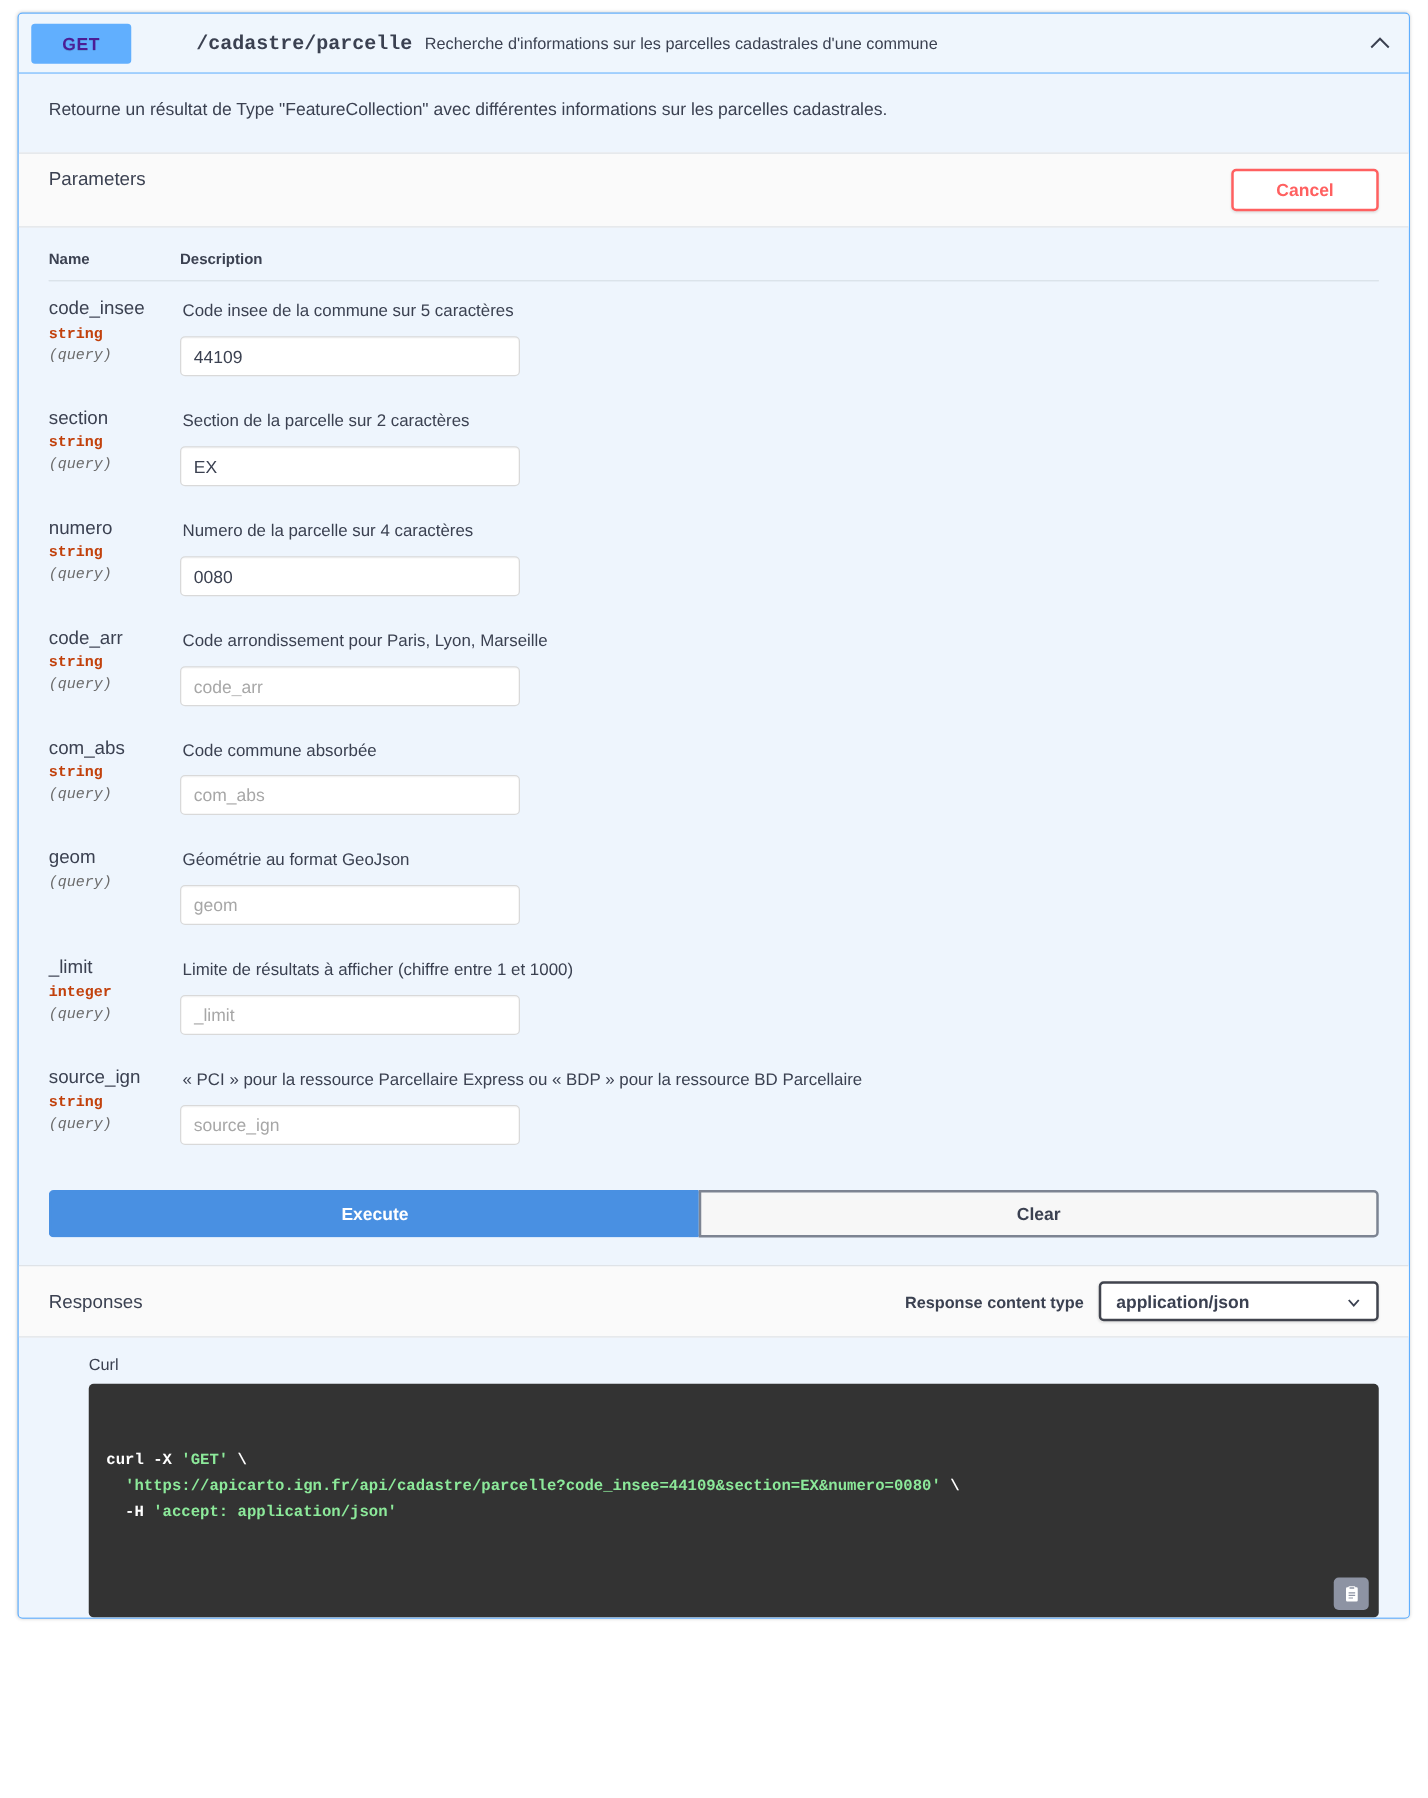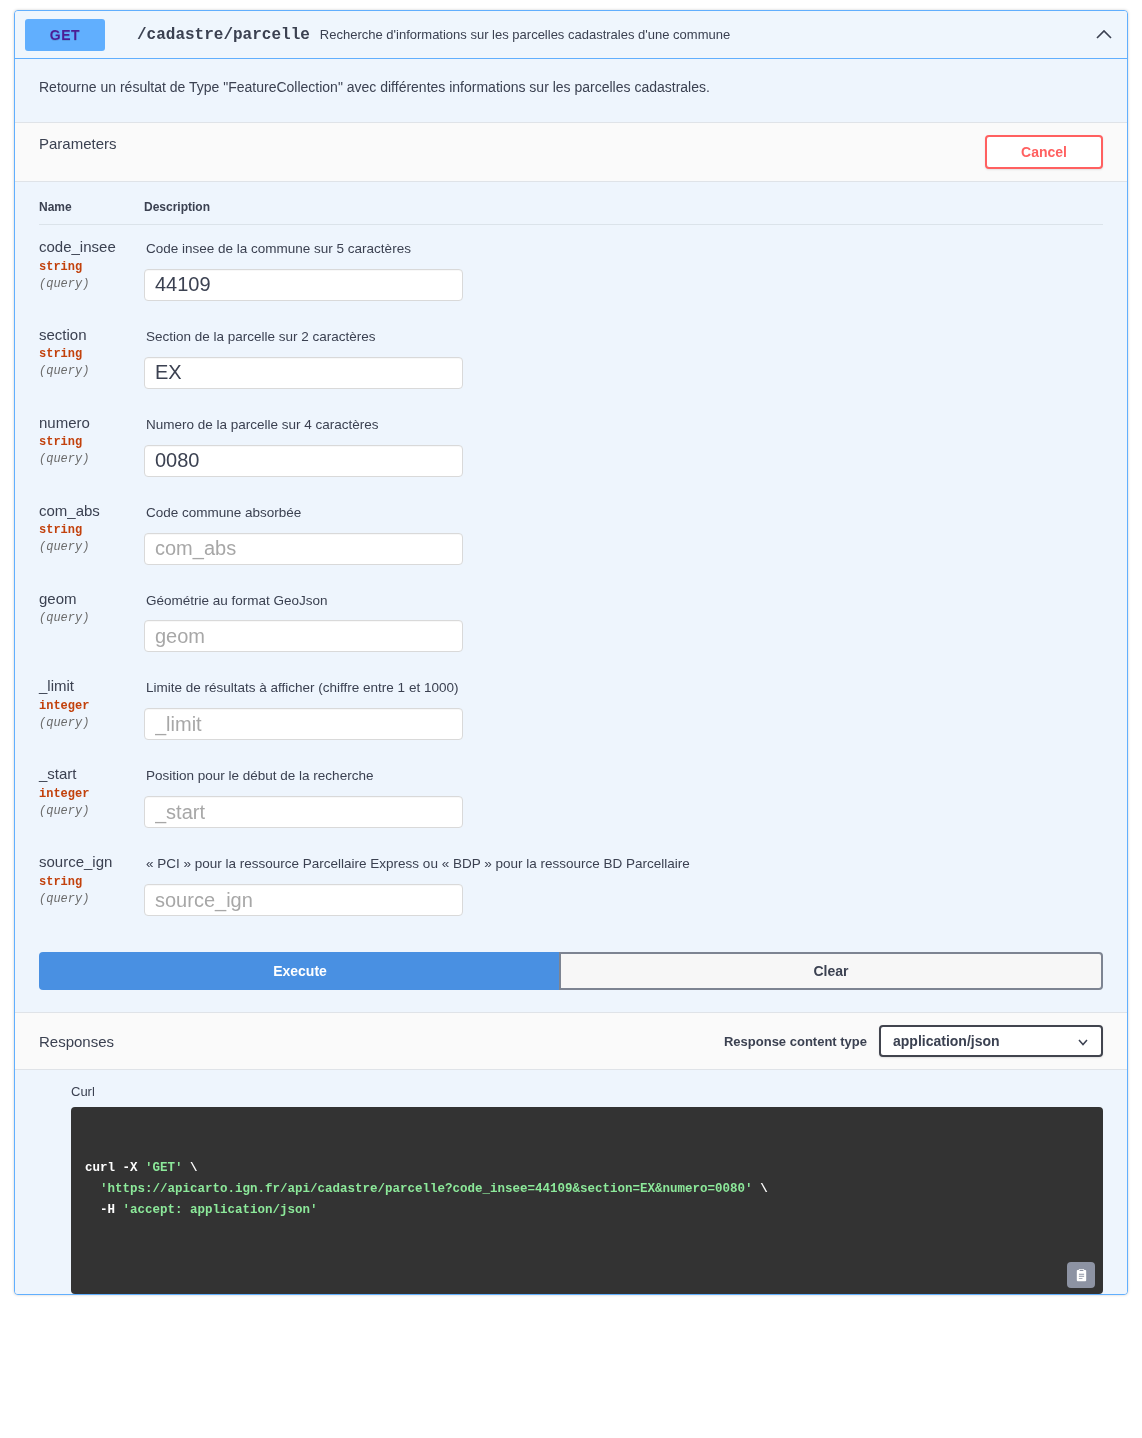--- a/index.html
+++ b/index.html
@@ -38,21 +38,21 @@
     border-radius: 3px;
     background: #61affe;
     color: #4c1d95;
     font-family: "Liberation Sans", sans-serif;
     font-weight: bold;
     font-size: 14px;
     letter-spacing: .5px;
     text-shadow: 0 1px 0 rgba(0,0,0,.1);
   }
   .op-path {
-    margin-left: 32px;
+    margin-left: 52px;
     font-family: "Liberation Mono", "DejaVu Sans Mono", monospace;
     font-size: 16px;
     font-weight: bold;
     color: #3b4151;
     white-space: nowrap;
   }
   .op-desc {
     margin-left: 10px;
     font-size: 13px;
     color: #3b4151;
@@ -148,28 +148,28 @@
     color: #6b6b6b;
     margin-top: 3px;
   }
   .p-desc {
     font-size: 13.5px;
     color: #3b4151;
     line-height: 1.4;
     margin: 3px 0 10px 2px;
   }
   input.p-input {
-    width: 319px;
+    width: 272px;
     height: 32px;
     border: 1px solid #d9d9d9;
     border-radius: 4px;
     background: #fff;
     padding: 5px 10px;
     font-family: "Liberation Sans", sans-serif;
-    font-size: 20px;
+    font-size: 14px;
     color: #3b4151;
     outline: none;
     box-shadow: 0 1px 1px rgba(0,0,0,0.03) inset;
   }
   input.p-input::placeholder { color: #a7a7a7; }
 
   
   .exec-wrap {
     padding: 24px 24px 22px 24px;
     display: flex;
@@ -321,48 +321,48 @@
             <tr>
               <td class="name-cell">
                 <div class="p-name">numero</div>
                 <div class="p-type">string</div>
                 <div class="p-in">(query)</div>
               </td>
               <td class="desc-cell"><div class="p-desc">Numero de la parcelle sur 4 caractères</div><input class="p-input" type="text" placeholder="numero" value="0080" style=""></td>
             </tr>
             <tr>
               <td class="name-cell">
+                <div class="p-name">code_arr</div>
+                <div class="p-type">string</div>
+                <div class="p-in">(query)</div>
+              </td>
+              <td class="desc-cell"><div class="p-desc">Code arrondissement pour Paris, Lyon, Marseille</div><input class="p-input" type="text" placeholder="code_arr" style=""></td>
+            </tr>
+            <tr>
+              <td class="name-cell">
                 <div class="p-name">com_abs</div>
                 <div class="p-type">string</div>
                 <div class="p-in">(query)</div>
               </td>
               <td class="desc-cell"><div class="p-desc">Code commune absorbée</div><input class="p-input" type="text" placeholder="com_abs" style=""></td>
             </tr>
             <tr>
               <td class="name-cell">
                 <div class="p-name">geom</div>
                 <div class="p-in">(query)</div>
               </td>
               <td class="desc-cell"><div class="p-desc">Géométrie au format GeoJson</div><input class="p-input" type="text" placeholder="geom" style=""></td>
             </tr>
             <tr>
               <td class="name-cell">
                 <div class="p-name">_limit</div>
                 <div class="p-type">integer</div>
                 <div class="p-in">(query)</div>
               </td>
               <td class="desc-cell"><div class="p-desc">Limite de résultats à afficher (chiffre entre 1 et 1000)</div><input class="p-input" type="text" placeholder="_limit" style=""></td>
-            </tr>
-            <tr>
-              <td class="name-cell">
-                <div class="p-name">_start</div>
-                <div class="p-type">integer</div>
-                <div class="p-in">(query)</div>
-              </td>
-              <td class="desc-cell"><div class="p-desc">Position pour le début de la recherche</div><input class="p-input" type="text" placeholder="_start" style=""></td>
             </tr>
             <tr>
               <td class="name-cell">
                 <div class="p-name">source_ign</div>
                 <div class="p-type">string</div>
                 <div class="p-in">(query)</div>
               </td>
               <td class="desc-cell"><div class="p-desc">« PCI » pour la ressource Parcellaire Express ou « BDP » pour la ressource BD Parcellaire</div><input class="p-input" type="text" placeholder="source_ign" style=""></td>
             </tr>
           </tbody>

